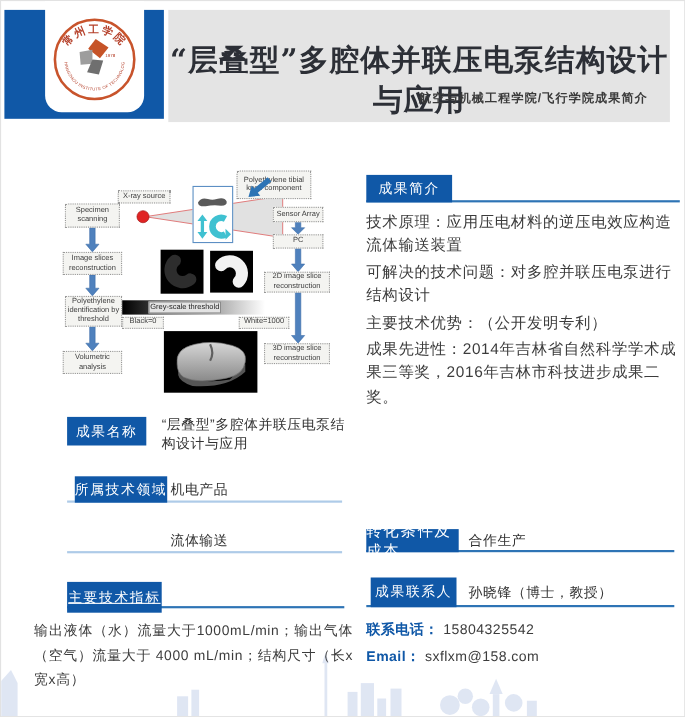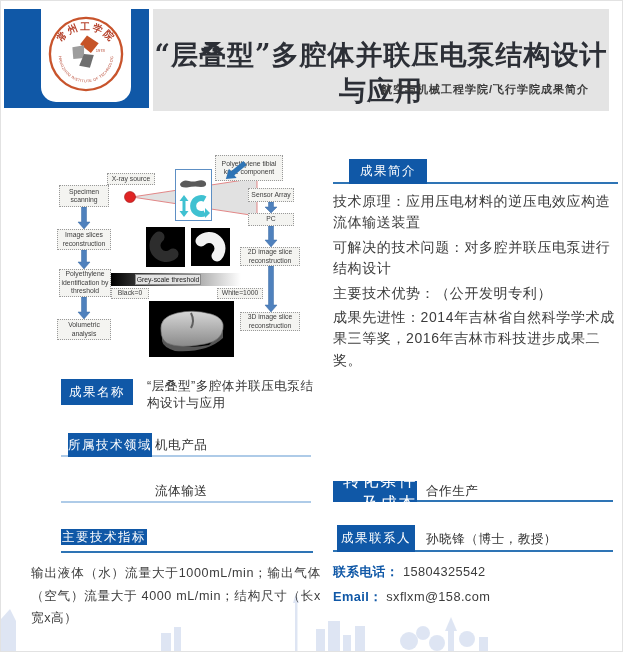--- a/index.html
+++ b/index.html
@@ -154,34 +154,34 @@
   <div class="tab" style="left:60px;top:378px;width:72px;height:26px;">成果名称</div>
   <div class="val" style="left:146px;top:377px;width:172px;">“层叠型”多腔体并联压电泵结构设计与应用</div>
 
   <div class="tab" style="left:67px;top:432px;width:84px;height:24px;">所属技术领域</div>
   <div class="val" style="left:154px;top:436px;">机电产品</div>
   <div class="rule light" style="left:60px;top:454px;width:250px;"></div>
 
   <div class="val" style="left:154px;top:482px;">流体输送</div>
   <div class="rule light" style="left:60px;top:500px;width:250px;"></div>
 
-  <div class="tab" style="left:60px;top:528px;width:86px;height:16px;">主要技术指标</div>
+  <div class="tab" style="left:60px;top:528px;width:86px;height:28px;text-decoration:underline;">主要技术指标</div>
   <div class="rule strong" style="left:60px;top:550px;width:252px;"></div>
   <div class="indicators">输出液体（水）流量大于1000mL/min；输出气体（空气）流量大于 4000 mL/min；结构尺寸（长x宽x高）</div>
 
-  <div class="tab" style="left:332px;top:158px;width:78px;height:25px;margin-left:16px;">成果简介</div>
+  <div class="tab" style="left:332px;top:158px;width:78px;height:25px;">成果简介</div>
   <div class="rule strong" style="left:332px;top:181px;width:285px;"></div>
   <div class="intro-text">
     <p>技术原理：应用压电材料的逆压电效应构造流体输送装置</p>
     <p>可解决的技术问题：对多腔并联压电泵进行结构设计</p>
     <p>主要技术优势：（公开发明专利）</p>
     <p>成果先进性：2014年吉林省自然科学学术成果三等奖，2016年吉林市科技进步成果二奖。</p>
   </div>
 
-  <div class="tab" style="left:332px;top:480px;width:84px;height:21px;font-size:17px;text-align:right;">转化条件及成本</div>
+  <div class="tab" style="left:332px;top:480px;width:84px;height:21px;font-size:14px;">转化条件及成本</div>
   <div class="val" style="left:425px;top:482px;">合作生产</div>
   <div class="rule strong" style="left:332px;top:499px;width:280px;"></div>
 
   <div class="tab" style="left:336px;top:524px;width:78px;height:27px;">成果联系人</div>
   <div class="val" style="left:425px;top:530px;">孙晓锋（博士，教授）</div>
   <div class="rule strong" style="left:332px;top:549px;width:280px;"></div>
 
   <div class="contact-line" style="left:332px;top:563px;">
     <span class="blue-label">联系电话：</span>
     <span>15804325542</span>

